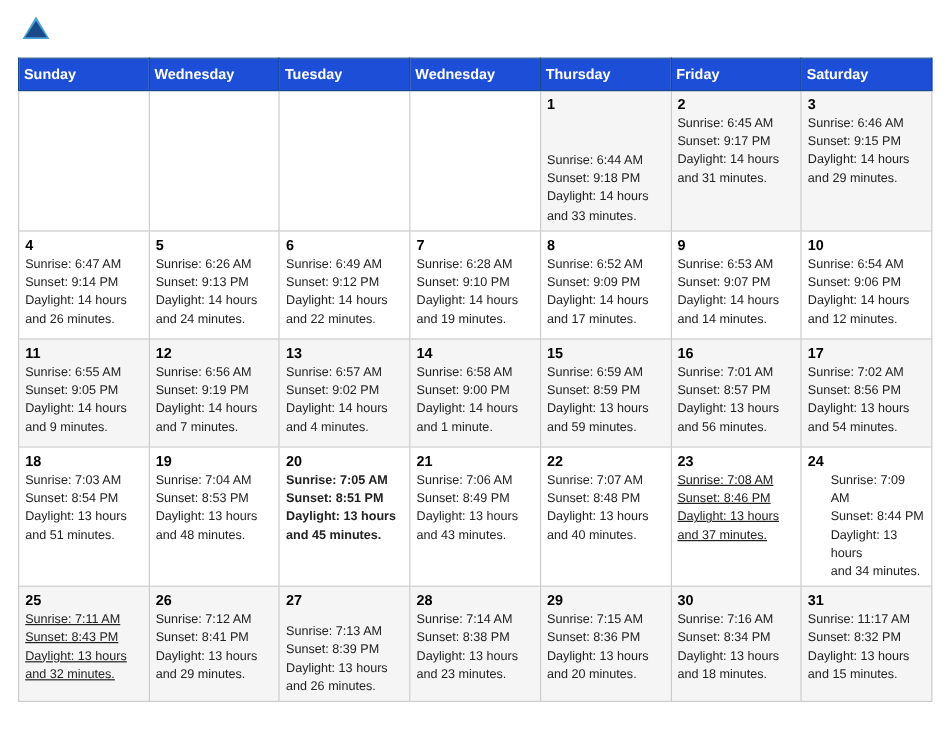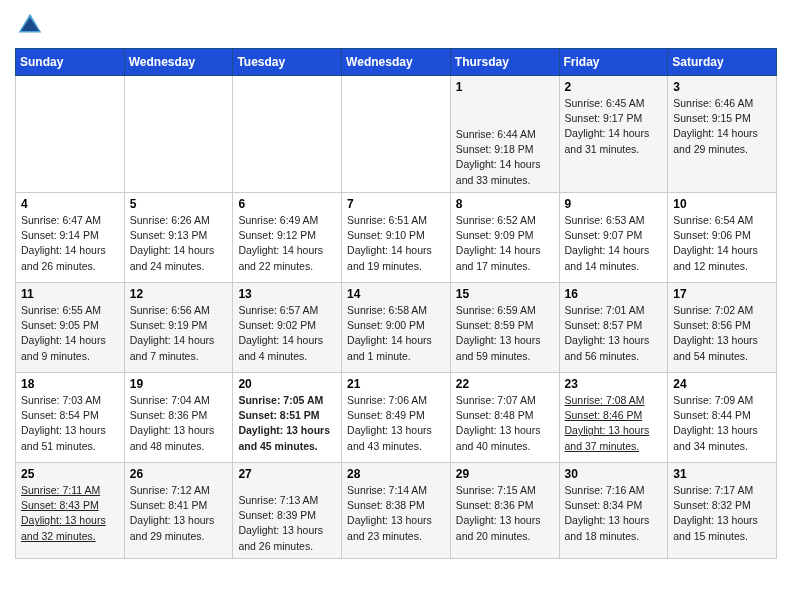--- a/index.html
+++ b/index.html
@@ -164,21 +164,21 @@
         </td>
         <td>
           <span class="day-number">6</span>
           <div class="day-info" style="white-space: pre-line;">Sunrise: 6:49 AM
 Sunset: 9:12 PM
 Daylight: 14 hours
 and 22 minutes.</div>
         </td>
         <td>
           <span class="day-number">7</span>
-          <div class="day-info" style="white-space: pre-line;">Sunrise: 6:51 AM
+          <div class="day-info" style="white-space: pre-line;">Sunrise: 6:28 AM
 Sunset: 9:10 PM
 Daylight: 14 hours
 and 19 minutes.</div>
         </td>
         <td>
           <span class="day-number">8</span>
           <div class="day-info" style="white-space: pre-line;">Sunrise: 6:52 AM
 Sunset: 9:09 PM
 Daylight: 14 hours
 and 17 minutes.</div>
@@ -253,21 +253,21 @@
         <td>
           <span class="day-number">18</span>
           <div class="day-info" style="white-space: pre-line;">Sunrise: 7:03 AM
 Sunset: 8:54 PM
 Daylight: 13 hours
 and 51 minutes.</div>
         </td>
         <td>
           <span class="day-number">19</span>
           <div class="day-info" style="white-space: pre-line;">Sunrise: 7:04 AM
-Sunset: 8:36 PM
+Sunset: 8:53 PM
 Daylight: 13 hours
 and 48 minutes.</div>
         </td>
         <td>
           <span class="day-number">20</span>
           <div class="day-info" style="white-space: pre-line; font-weight: bold;">Sunrise: 7:05 AM
 Sunset: 8:51 PM
 Daylight: 13 hours
 and 45 minutes.</div>
         </td>
@@ -287,21 +287,21 @@
         </td>
         <td>
           <span class="day-number">23</span>
           <div class="day-info" style="white-space: pre-line; text-decoration: underline;">Sunrise: 7:08 AM
 Sunset: 8:46 PM
 Daylight: 13 hours
 and 37 minutes.</div>
         </td>
         <td>
           <span class="day-number">24</span>
-          <div class="day-info" style="white-space: pre-line;">Sunrise: 7:09 AM
+          <div class="day-info" style="white-space: pre-line; margin-left: 19px;">Sunrise: 7:09 AM
 Sunset: 8:44 PM
 Daylight: 13 hours
 and 34 minutes.</div>
         </td>
       </tr>
       <tr>
         <td>
           <span class="day-number">25</span>
           <div class="day-info" style="white-space: pre-line; text-decoration: underline;">Sunrise: 7:11 AM
 Sunset: 8:43 PM
@@ -338,20 +338,20 @@
         </td>
         <td>
           <span class="day-number">30</span>
           <div class="day-info" style="white-space: pre-line;">Sunrise: 7:16 AM
 Sunset: 8:34 PM
 Daylight: 13 hours
 and 18 minutes.</div>
         </td>
         <td>
           <span class="day-number">31</span>
-          <div class="day-info" style="white-space: pre-line;">Sunrise: 7:17 AM
+          <div class="day-info" style="white-space: pre-line;">Sunrise: 11:17 AM
 Sunset: 8:32 PM
 Daylight: 13 hours
 and 15 minutes.</div>
         </td>
       </tr>
     </tbody>
 </table>
 
 </body></html>

